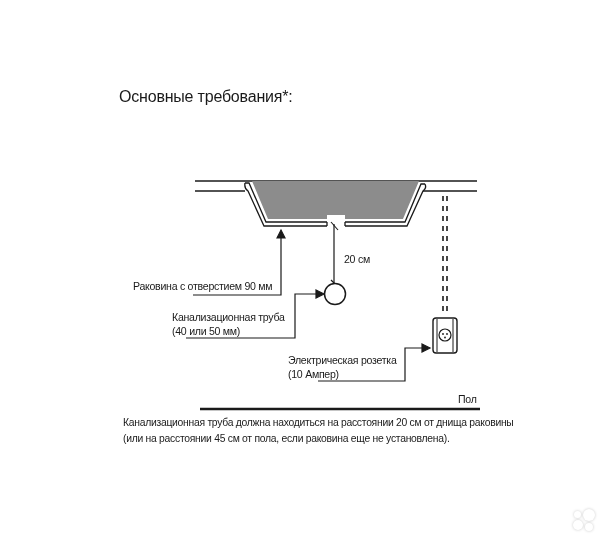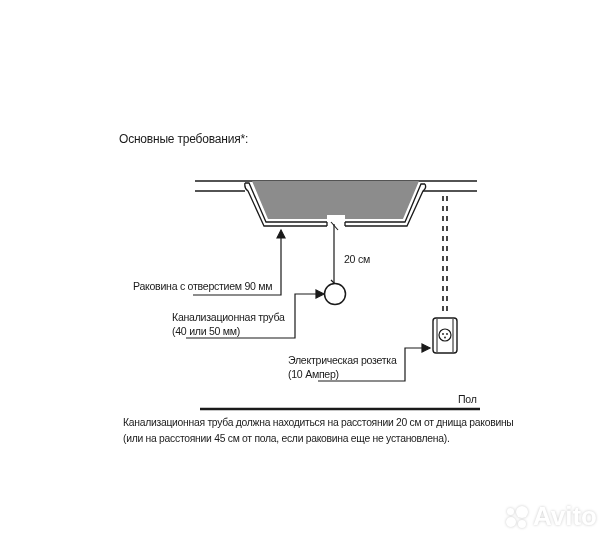--- a/index.html
+++ b/index.html
@@ -1,18 +1,18 @@
 <!DOCTYPE html>
 <html><head>
   <meta charset="utf-8">
   <style>
     html, body { margin: 0; padding: 0; background: #ffffff; }
     body { width: 605px; height: 540px; position: relative; overflow: hidden; font-family: "Liberation Sans", "DejaVu Sans", sans-serif; color: #1a1a1a; }
     .abs { position: absolute; white-space: nowrap; }
-    .title { left: 119px; top: 88px; font-size: 12px; letter-spacing: -0.2px; margin-top: 44px; }
+    .title { left: 119px; top: 88px; font-size: 16px; letter-spacing: -0.2px; }
     .lbl { font-size: 11.5px; line-height: 15px; letter-spacing: -0.3px; transform: scaleX(0.92); transform-origin: left top; }
     .note { font-size: 11.5px; line-height: 17px; letter-spacing: -0.3px; transform: scaleX(0.9); transform-origin: left top; }
     svg { position: absolute; left: 0; top: 0; }
     .watermark { right: 8px; bottom: 8px; font-size: 26px; font-weight: bold; color: #ffffff; text-shadow: 0 0 3px rgba(0,0,0,0.22); display: flex; align-items: center; gap: 3px; }
     .wm-dots { display: inline-block; position: relative; width: 26px; height: 24px; }
     .wm-dots span { position: absolute; border-radius: 50%; background: #fff; box-shadow: 0 0 3px rgba(0,0,0,0.22); }
   </style>
 </head>
 <body>
 
@@ -88,14 +88,13 @@
 <div class="abs note" style="left:123px; top:414px;">Канализационная труба должна находиться на расстоянии 20 см от днища раковины</div>
 <div class="abs note" style="left:123px; top:430px;">(или на расстоянии 45 см от пола, если раковина еще не установлена).</div>
 
 <div class="abs watermark">
   <span class="wm-dots">
     <span style="left:2px; top:12px; width:10px; height:10px;"></span>
     <span style="left:12px; top:1px; width:12px; height:12px;"></span>
     <span style="left:14px; top:15px; width:8px; height:8px;"></span>
     <span style="left:3px; top:3px; width:7px; height:7px;"></span>
   </span>
-  <span>Avito</span>
 </div>
 
 </body></html>

